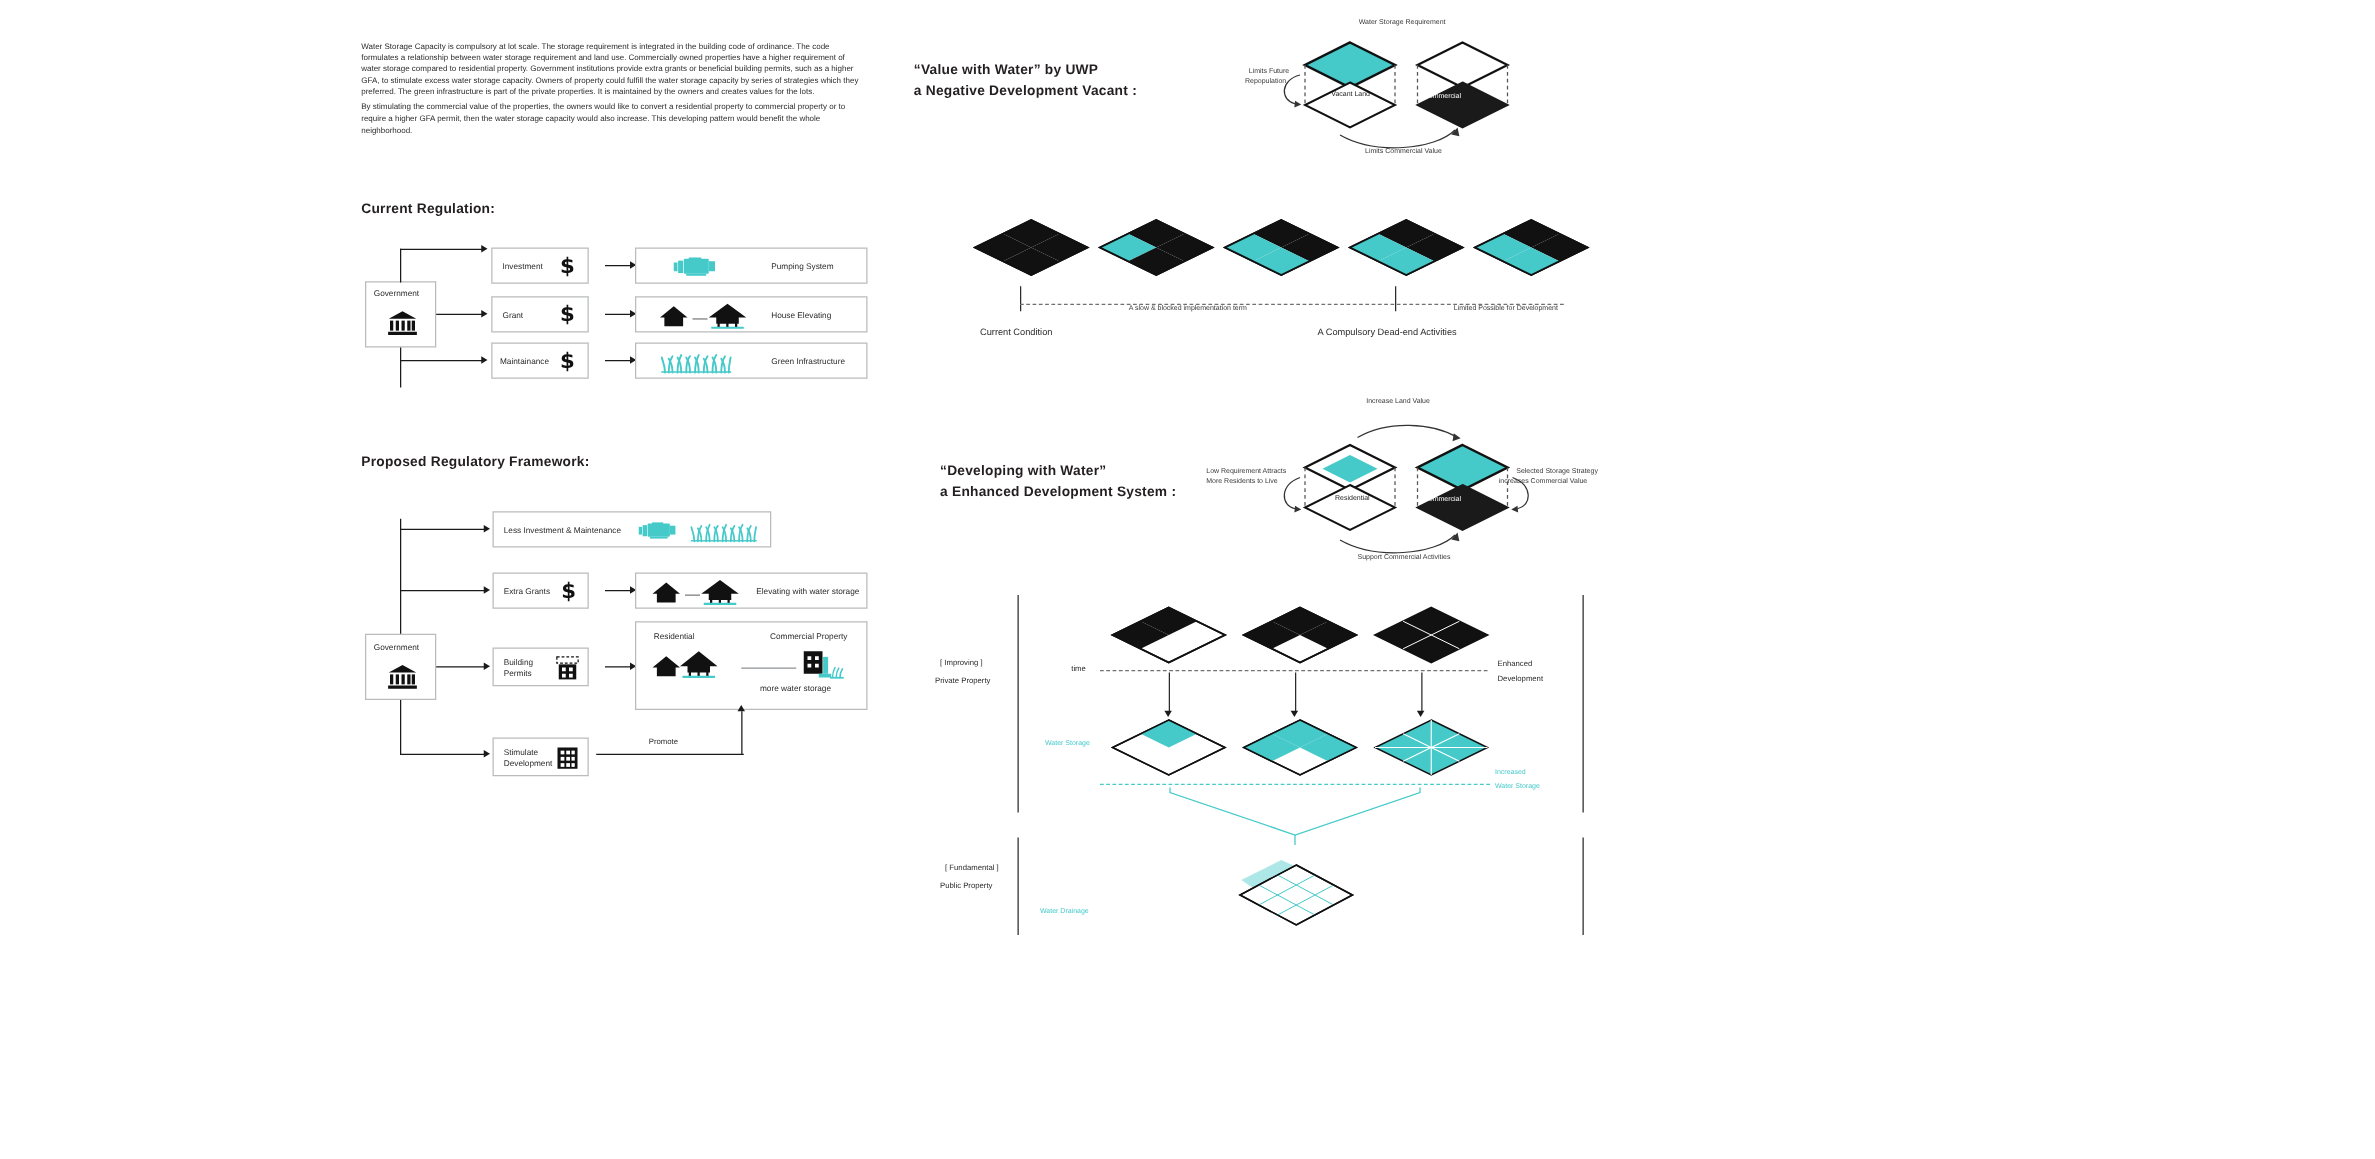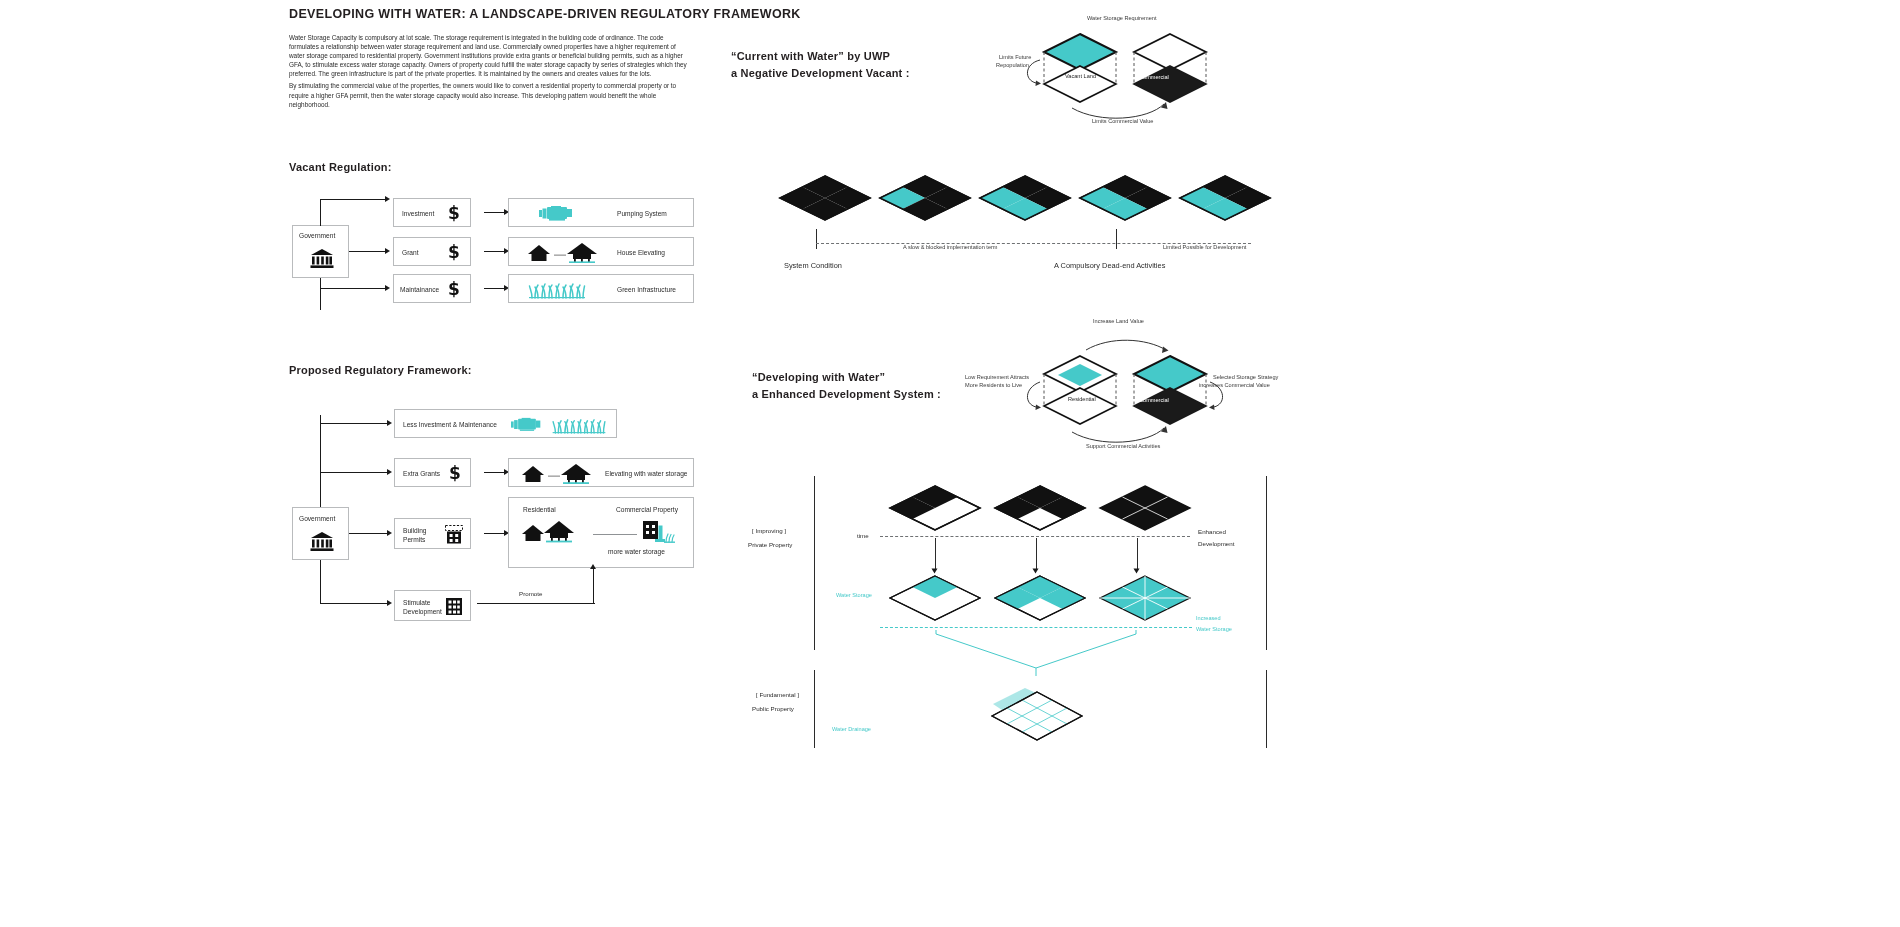--- a/index.html
+++ b/index.html
@@ -53,28 +53,27 @@
   .vline{position:absolute;width:1px;background:#2b2b2b;}
 
   .cap{position:absolute;font-size:7.4px;color:#2b2b2b;white-space:nowrap;}
   .cap2{position:absolute;font-size:6.2px;color:#2b2b2b;white-space:nowrap;}
 </style>
 </head>
 <body>
 
 <div class="stage">
 
-  <div class="abs ttl" id="poster-title">DEVELOPING WITH WATER: A LANDSCAPE-DRIVEN REGULATORY FRAMEWORK</div>
 
   <div class="abs" id="intro-para">
     <p>Water Storage Capacity is compulsory at lot scale. The storage requirement is integrated in the building code of ordinance. The code formulates a relationship between water storage requirement and land use.  Commercially owned properties have a higher requirement of water storage compared to residential property. Government institutions provide extra grants or beneficial building permits, such as a higher GFA, to stimulate excess water storage capacity. Owners of property could fulfill the water storage capacity by series of strategies which they preferred. The green infrastructure is part of the private properties. It is maintained by the owners and creates values for the lots.</p>
     <p>By stimulating the commercial value of the properties, the owners would like to convert a residential property to commercial property or to require a higher GFA permit, then the water storage capacity would also increase. This developing pattern would benefit the whole neighborhood.</p>
   </div>
 
-  <div class="abs section-h" id="cur-reg-head">Vacant Regulation:</div>
+  <div class="abs section-h" id="cur-reg-head">Current Regulation:</div>
 
   <div class="box" style="left:292px;top:225px;width:57px;height:53px;">
     <div class="lbl" style="left:6px;top:6px;">Government</div>
     <svg class="abs" style="left:17px;top:23px;" width="24" height="20" viewBox="0 0 24 20">
       <polygon points="12,0 23,6 1,6" fill="#111"></polygon>
       <rect x="2" y="7.5" width="2.6" height="8" fill="#111"></rect>
       <rect x="6.6" y="7.5" width="2.6" height="8" fill="#111"></rect>
       <rect x="11.2" y="7.5" width="2.6" height="8" fill="#111"></rect>
       <rect x="15.8" y="7.5" width="2.6" height="8" fill="#111"></rect>
       <rect x="19.4" y="7.5" width="2.6" height="8" fill="#111"></rect>
@@ -310,21 +309,21 @@
       <rect x="12.2" y="12.5" width="2.6" height="3" fill="#fff"></rect>
     </svg>
   </div>
 
   <div class="cap2" style="left:519px;top:590px;">Promote</div>
   <div class="arrow-line arrow-h" style="left:477px;top:603px;width:118px;"></div>
   <div class="arrow-line arrow-v" style="left:593px;top:569px;height:35px;"></div>
   <div class="ahead-up" style="left:590px;top:564px;"></div>
 
   <div class="abs rhead" id="living-head">
-    <div>“Current with Water” by UWP</div>
+    <div>“Value with Water” by UWP</div>
     <div>a Negative Development Vacant :</div>
   </div>
 
   <div class="mini" style="left:1087px;top:15px;">Water Storage Requirement</div>
   <div class="mini" style="left:999px;top:54px;">Limits Future</div>
   <div class="mini" style="left:996px;top:62px;">Repopulation</div>
   <div class="mini" style="left:1092px;top:118px;">Limits Commercial Value</div>
 
   <svg class="abs" style="left:1030px;top:24px;" width="180" height="95" viewBox="0 0 180 95">
 
@@ -392,21 +391,21 @@
       <polygon points="45,22 67.5,33 45,44 22.5,33" fill="#45c9c9"></polygon>
       <polygon points="45,0 90,22 45,44 0,22" fill="none" stroke="#111" stroke-width="1.5"></polygon>
     </g>
   </svg>
 
   <div class="vline" style="left:816px;top:229px;height:20px;"></div>
   <div class="vline" style="left:1116px;top:229px;height:20px;"></div>
   <div class="dashline" style="left:816px;top:243px;width:435px;"></div>
   <div class="mini" style="left:903px;top:244px;">A slow &amp; blocked implementation term</div>
   <div class="mini" style="left:1163px;top:244px;">Limited Possible for Development</div>
-  <div class="cap" style="left:784px;top:261px;">System Condition</div>
+  <div class="cap" style="left:784px;top:261px;">Current Condition</div>
   <div class="cap" style="left:1054px;top:261px;">A Compulsory Dead-end Activities</div>
 
   <div class="abs rhead" id="dev-head">
     <div>“Developing with Water”</div>
     <div>a Enhanced Development System :</div>
   </div>
 
   <div class="mini" style="left:1093px;top:318px;">Increase Land Value</div>
   <div class="mini" style="left:965px;top:374px;">Low Requirement Attracts</div>
   <div class="mini" style="left:965px;top:382px;">More Residents to Live</div>

